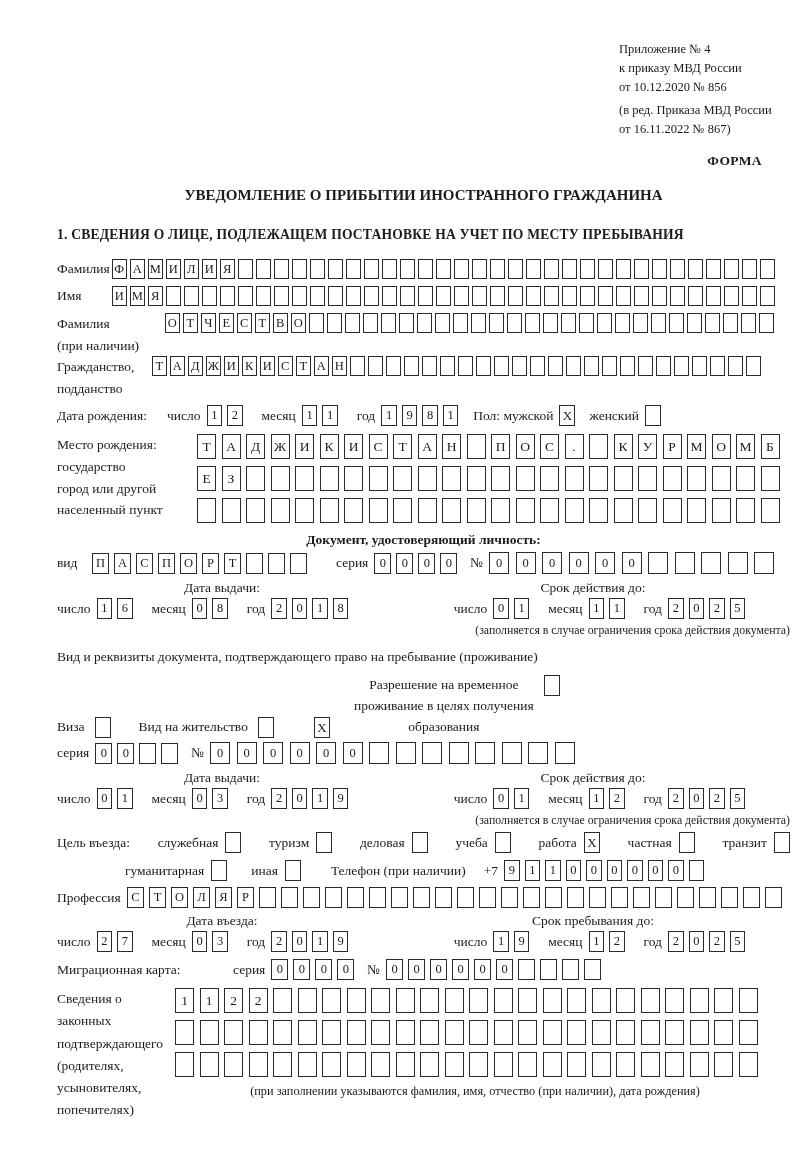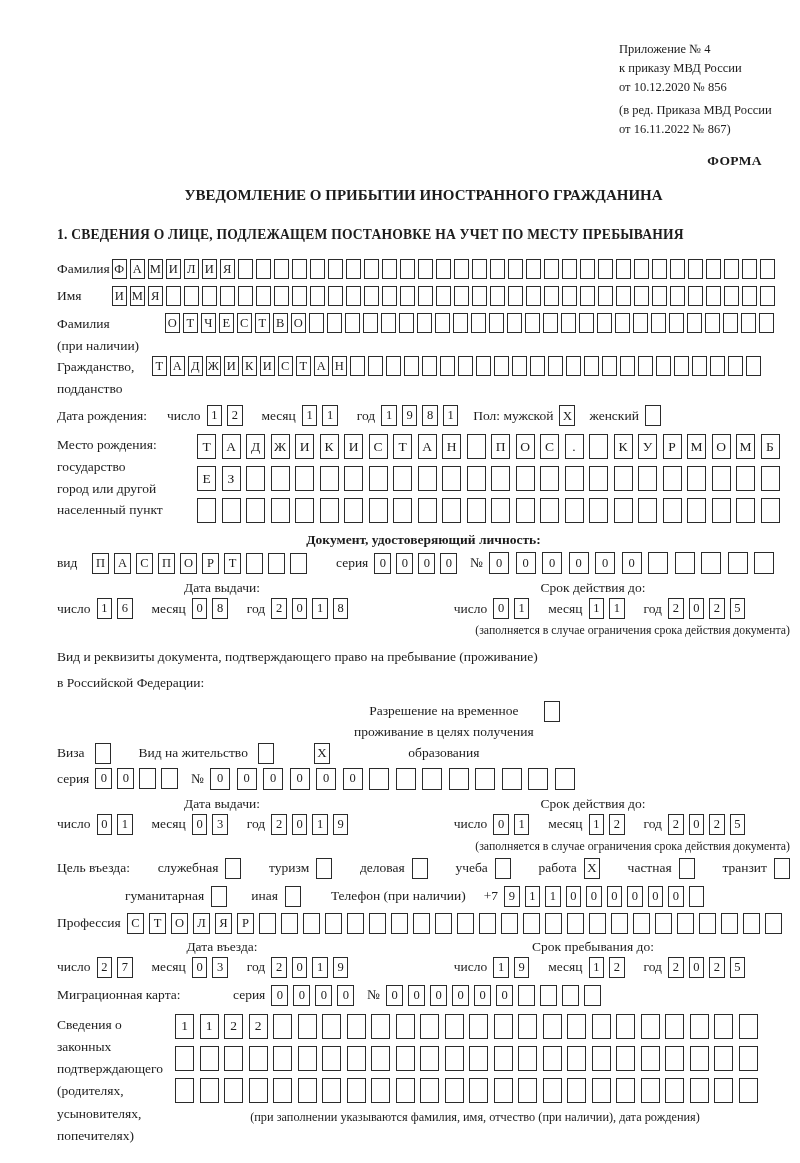--- a/index.html
+++ b/index.html
@@ -459,21 +459,20 @@
             <span class="cell">0</span>
             <span class="cell">2</span>
             <span class="cell">5</span>
           </span>
       </span>
     </div>
     <div class="note">(заполняется в случае ограничения срока действия документа)</div>
 
     <div class="intro">
       <div>Вид и реквизиты документа, подтверждающего право на пребывание (проживание)</div>
-      <div>в Российской Федерации:</div>
     </div>
 
     <div class="opts">
       <div class="opt">
         <span class="lbl">Виза</span>
         <span class="boxes chk ml6">
             <span class="cell"></span>
           </span>
       </div>
       <div class="opt ml28">

